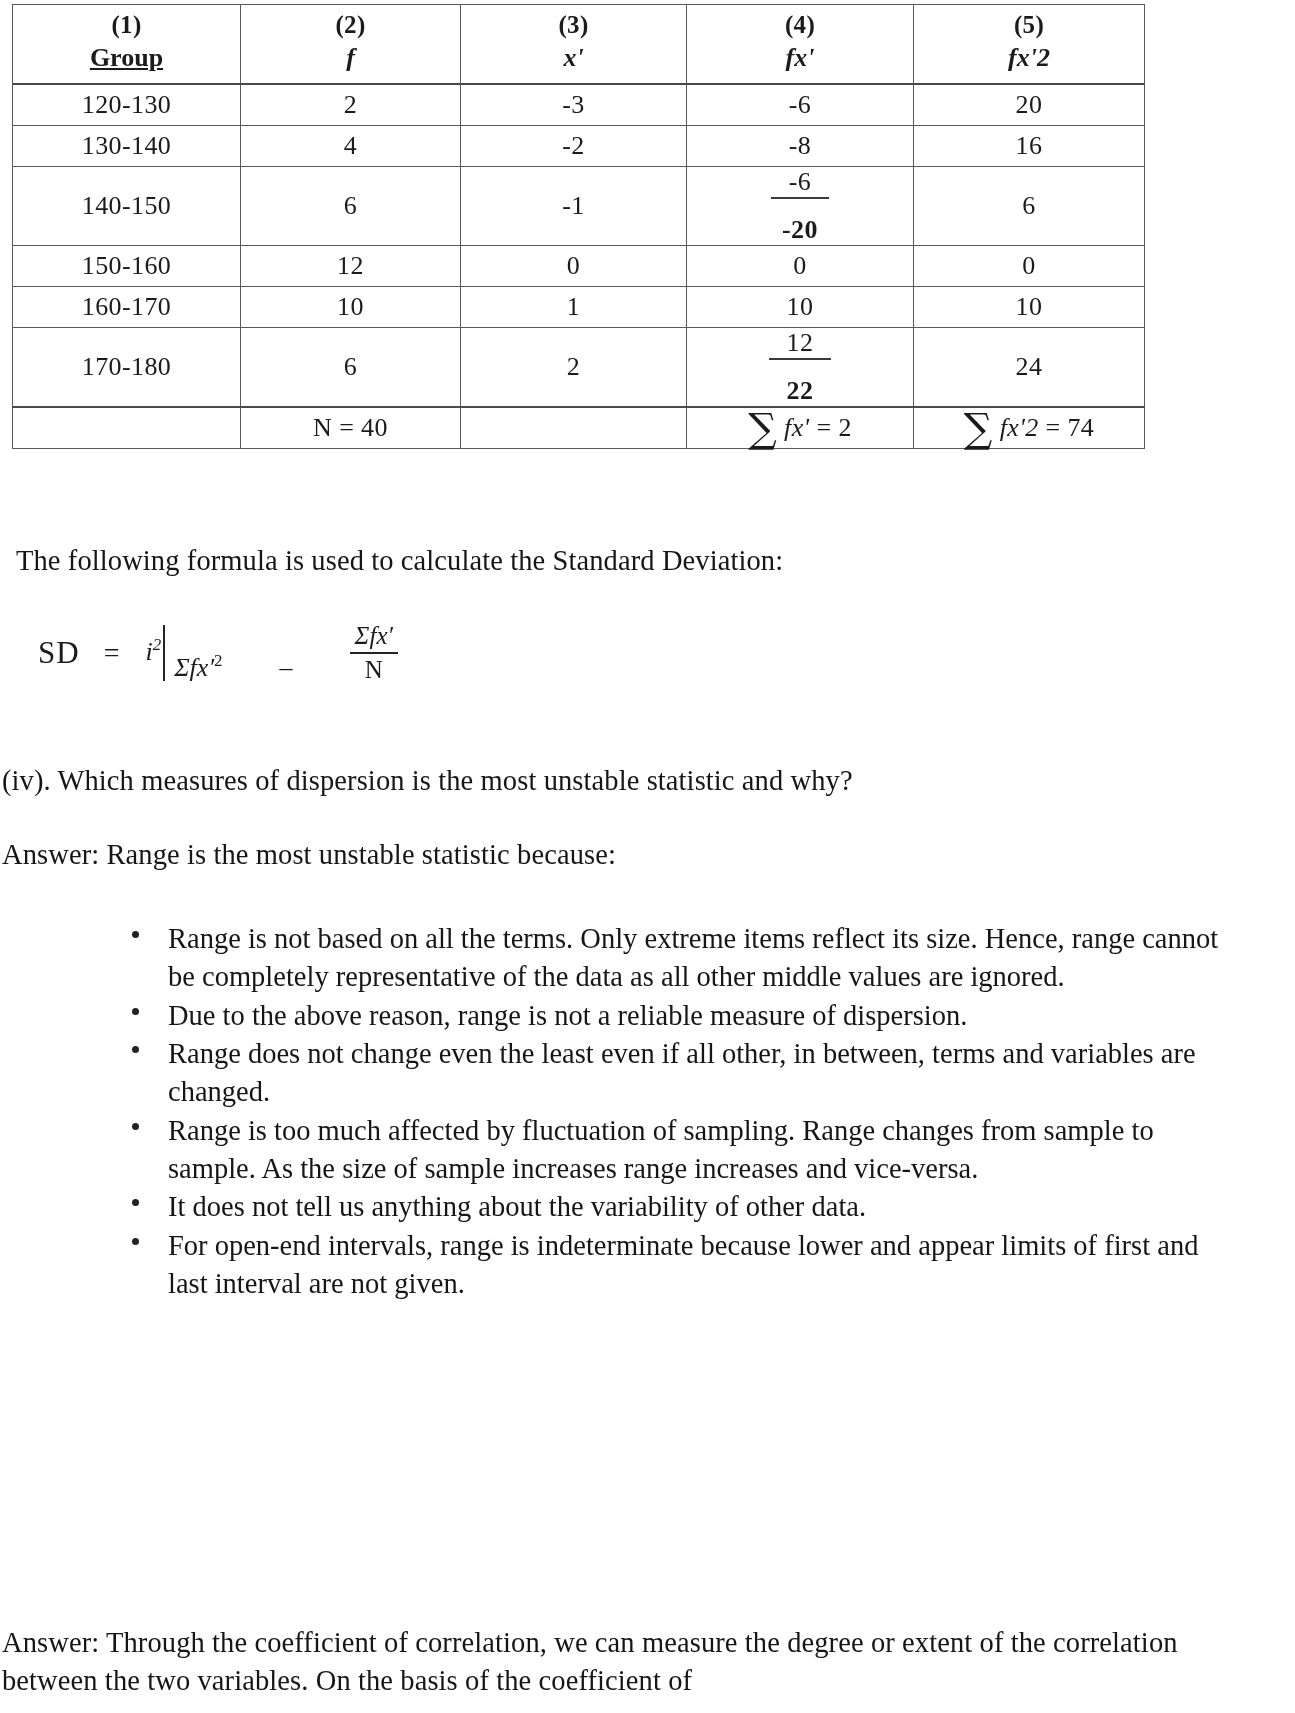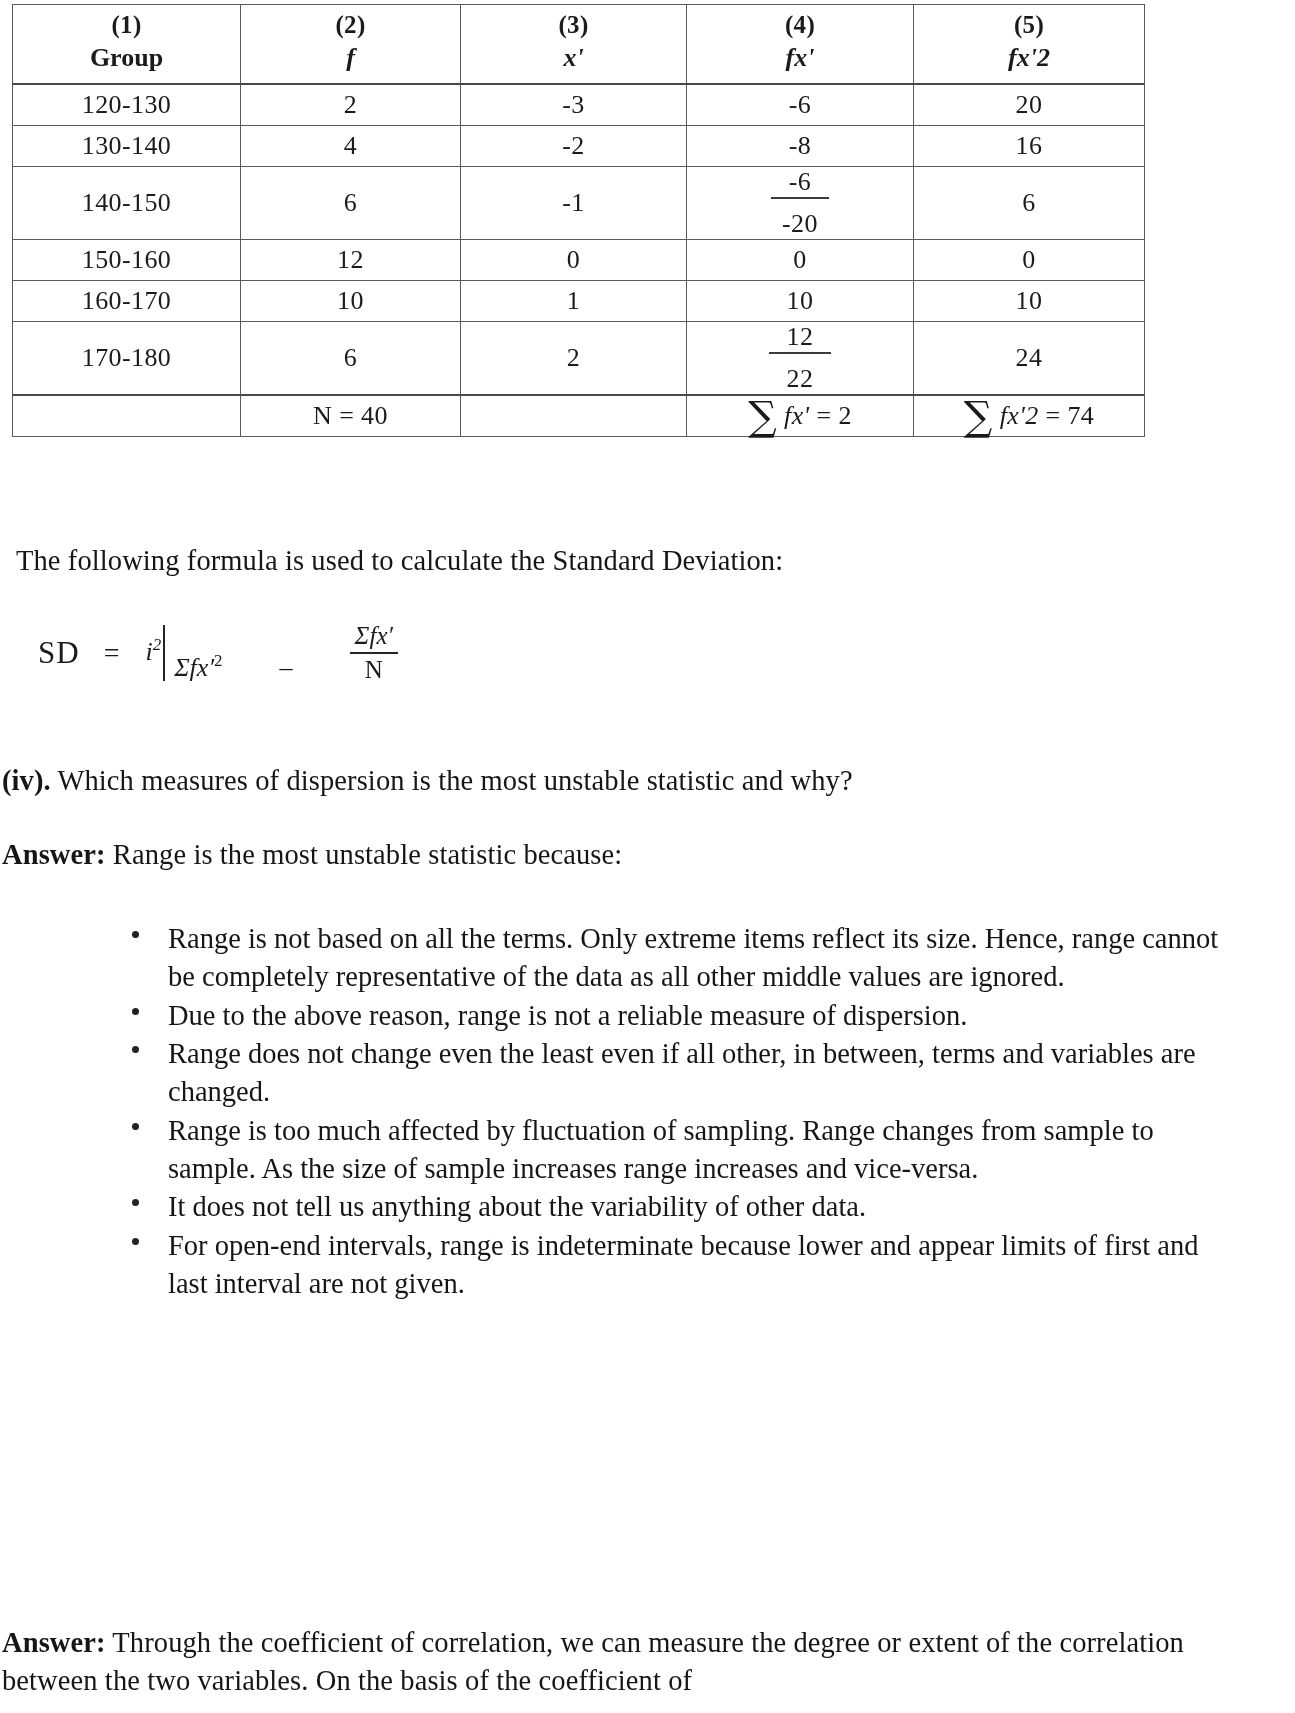--- a/index.html
+++ b/index.html
@@ -58,20 +58,21 @@
   }
   .hdr-lbl {
     display: block;
     font-size: 26px;
     font-weight: bold;
     font-style: italic;
     margin-top: 4px;
   }
   .hdr-lbl.upright {
     font-style: normal;
+    text-decoration: underline;
   }
   table.freq tbody td {
     height: 40px;
     font-size: 26px;
     letter-spacing: .4px;
   }
   td.tall { height: 78px; }
 
   
   .stack {
@@ -79,21 +80,22 @@
     text-align: center;
     line-height: 1.12;
   }
   .stack .top {
     display: block;
     padding: 0 18px 1px 18px;
     border-bottom: 2px solid #3a3a3a;
   }
   .stack .bot {
     display: block;
-    padding-top: 10px;
+    padding-top: 16px;
+    font-weight: bold;
   }
 
   tr.total-row td {
     height: 72px;
     border-top: 2px solid #4a4a4a;
     font-size: 27px;
   }
   .sigma {
     font-size: 40px;
     line-height: 0;
@@ -105,21 +107,21 @@
   .ital { font-style: italic; }
 
   
   .para {
     position: absolute;
     font-size: 28.5px;
     line-height: 1.34;
     color: #161616;
     letter-spacing: .1px;
   }
-  .lead { font-weight: bold; }
+  .lead { font-weight: normal; }
 
   
   .formula {
     position: absolute;
     left: 38px;
     top: 622px;
     display: flex;
     align-items: center;
     font-size: 30px;
   }

